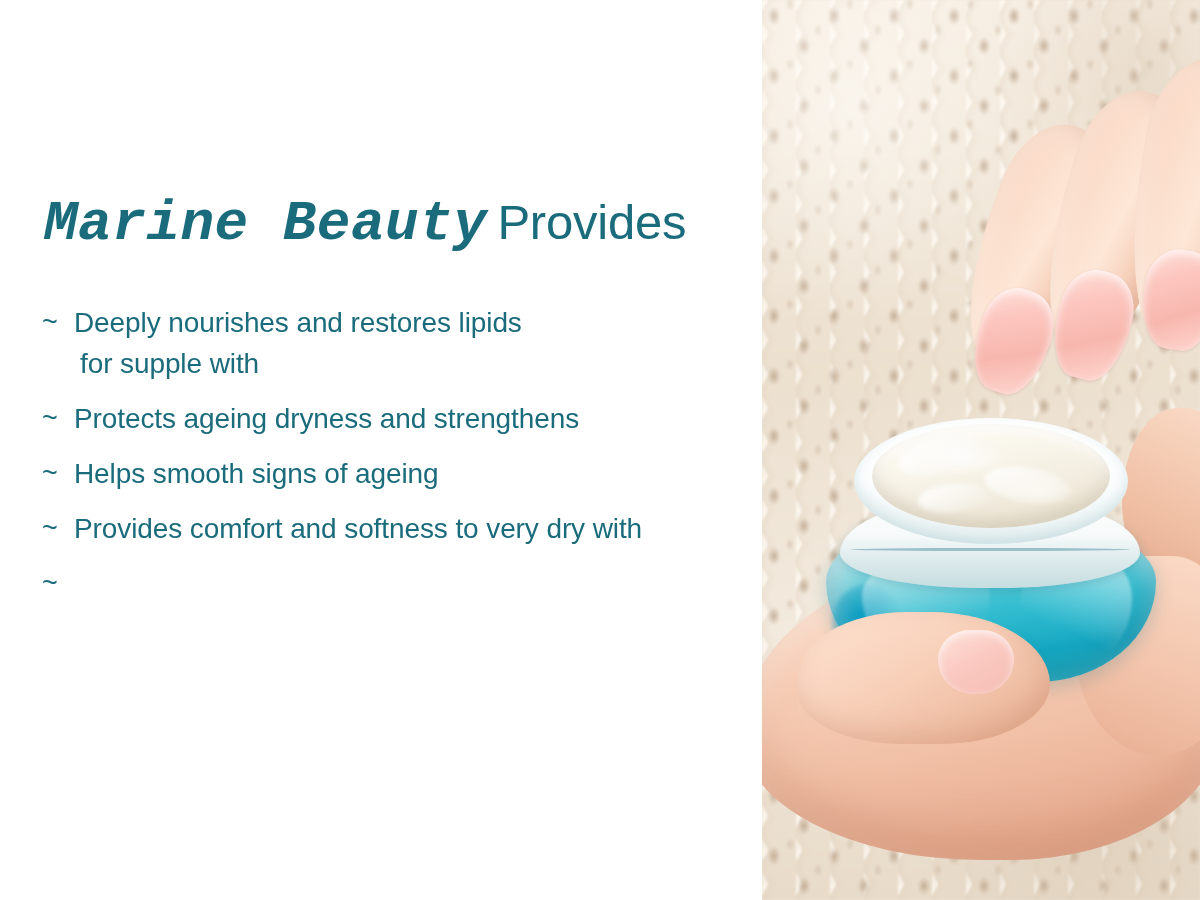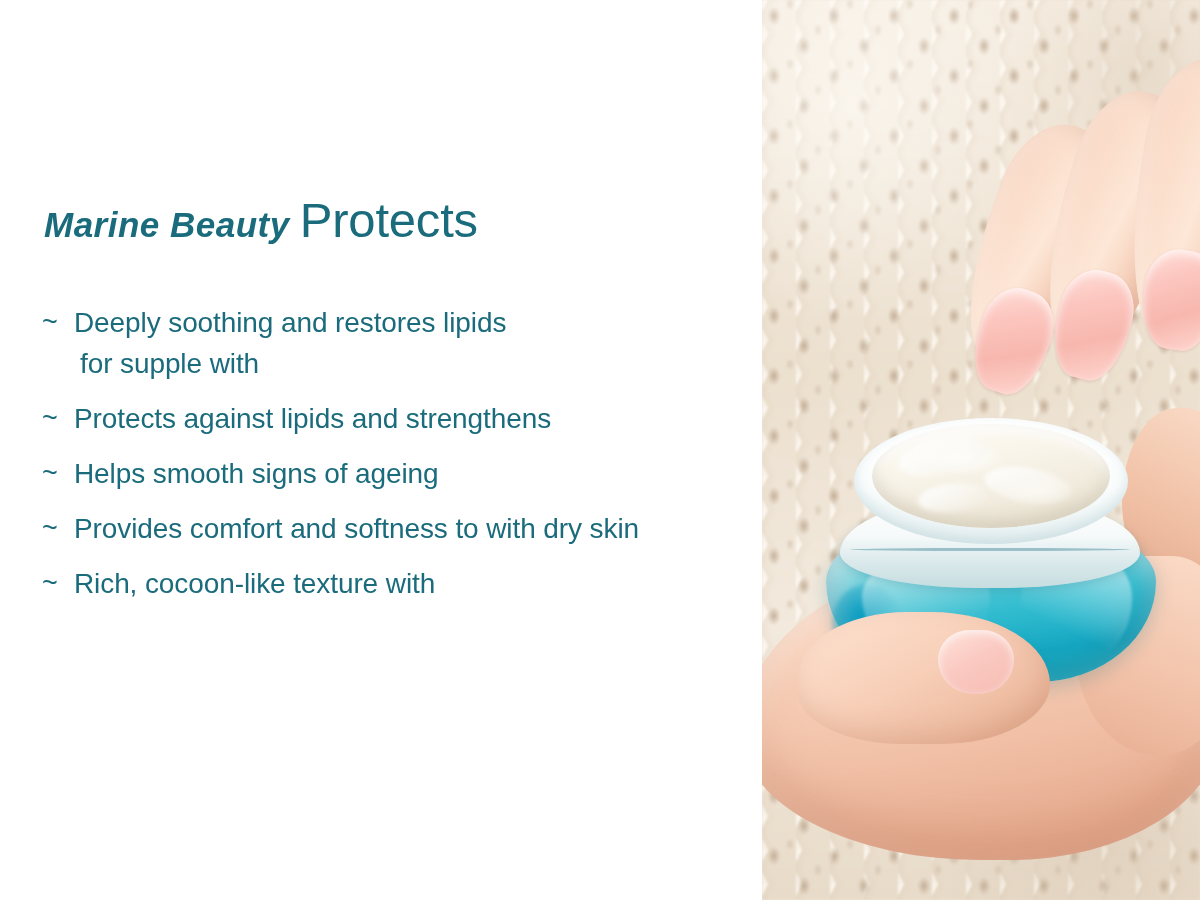--- a/index.html
+++ b/index.html
@@ -31,24 +31,24 @@
 
   .title {
     position: absolute;
     left: 44px;
     top: 196px;
     white-space: nowrap;
     line-height: 1;
     color: #1a6b7c;
   }
   .title-script {
-    font-family: Liberation Sans, sans-serif;
+    font-family: Liberation Mono, monospace;
     font-style: italic;
     font-weight: 700;
-    font-size: 35px;
+    font-size: 56px;
     letter-spacing: 0.5px;
     color: #1a6b7c;
     vertical-align: baseline;
     text-align: right;
   }
   .title-plain {
     font-family: "Liberation Sans", sans-serif;
     font-weight: 400;
     font-size: 49px;
     letter-spacing: -0.2px;
@@ -295,58 +295,57 @@
   .cs3 { left: 156px; top: 484px; width: 70px; height: 28px; transform: rotate(-6deg); }
 </style>
 </head>
 <body>
 
 <div class="slide">
 
   <div class="text-panel">
 
     <div class="title">
-      <span class="title-script">Marine Beauty</span><span class="title-plain">Protects</span>
+      <span class="title-script">Marine Beauty</span><span class="title-plain">Provides</span>
     </div>
 
     <div class="bullets">
 
       <div class="bullet-row">
         <div class="bullet-mark">~</div>
         <div class="bullet-text">
-          <span>Deeply soothing and restores lipids</span>
+          <span>Deeply nourishes and restores lipids</span>
           <span class="cont">for supple with</span>
         </div>
       </div>
 
       <div class="bullet-row">
         <div class="bullet-mark">~</div>
         <div class="bullet-text">
-          <span>Protects against lipids and strengthens</span>
+          <span>Protects ageing dryness and strengthens</span>
         </div>
       </div>
 
       <div class="bullet-row">
         <div class="bullet-mark">~</div>
         <div class="bullet-text">
           <span>Helps smooth signs of ageing</span>
         </div>
       </div>
 
       <div class="bullet-row">
         <div class="bullet-mark">~</div>
         <div class="bullet-text">
-          <span>Provides comfort and softness to with dry skin</span>
-        </div>
-      </div>
-
-      <div class="bullet-row">
-        <div class="bullet-mark">~</div>
-        <div class="bullet-text">
-          <span>Rich, cocoon-like texture with</span>
+          <span>Provides comfort and softness to very dry with</span>
+        </div>
+      </div>
+
+      <div class="bullet-row">
+        <div class="bullet-mark">~</div>
+        <div class="bullet-text">
         </div>
       </div>
 
     </div>
   </div>
 
   <div class="photo">
     <div class="knit"></div>
     <div class="knit-soft"></div>
 

